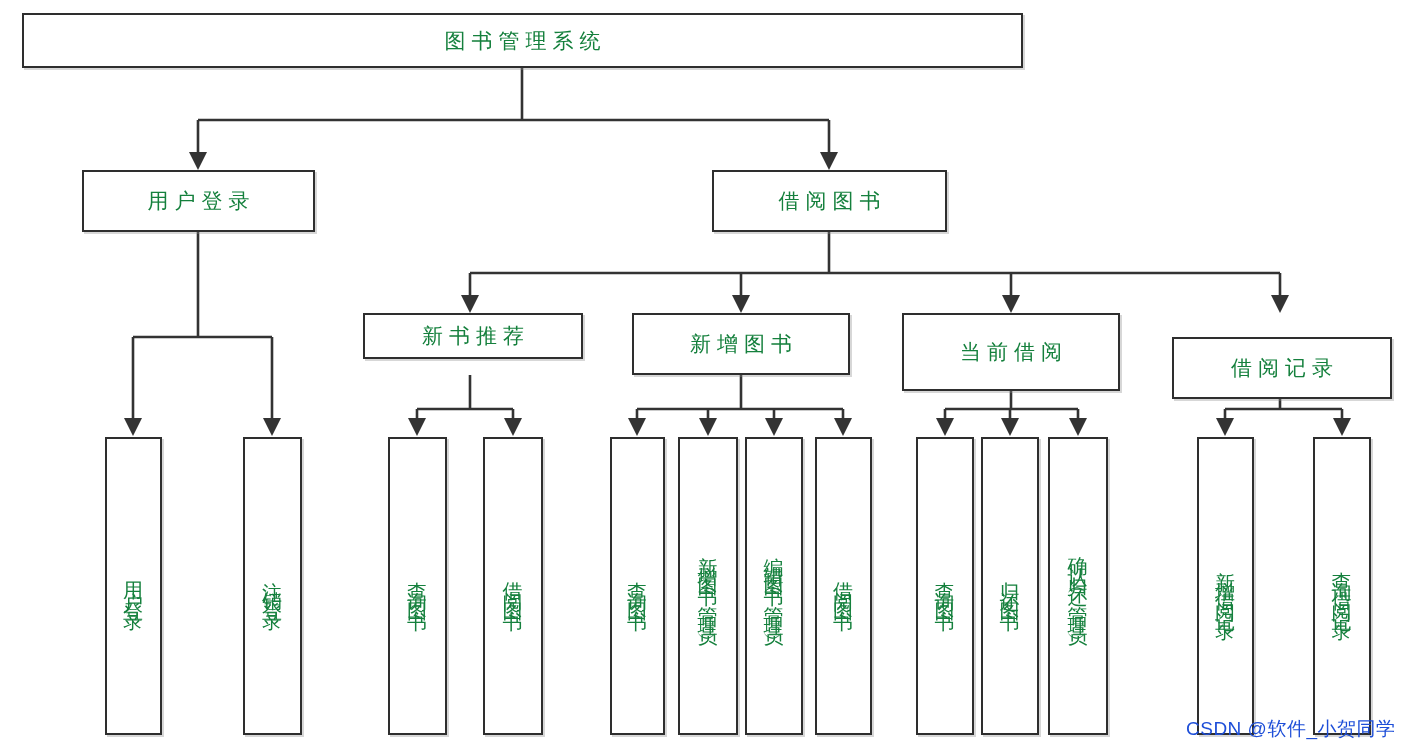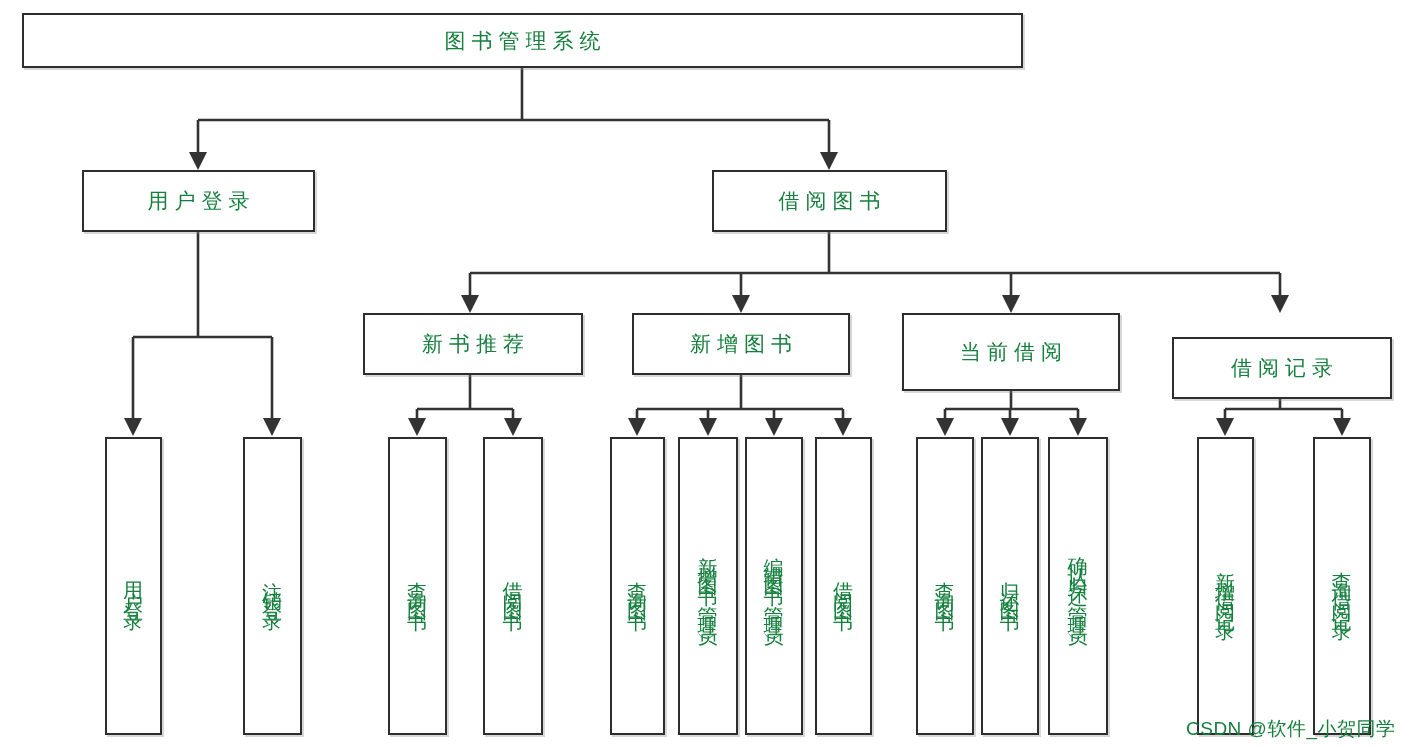--- a/index.html
+++ b/index.html
@@ -39,21 +39,21 @@
     text-indent: 0;
     white-space: normal;
     line-height: 1;
   }
   .watermark {
     position: absolute;
     left: 1186px;
     top: 716px;
     font-size: 19px;
     letter-spacing: 0.5px;
-    color: #15803d;
+    color: #1d4ed8;
     z-index: 10;
     white-space: nowrap;
   }
 </style>
 </head>
 <body>
 
 <div class="canvas">
 
   <svg class="connectors" width="1405" height="747" viewBox="0 0 1405 747">
@@ -97,21 +97,21 @@
       <polygon points="1216,418 1234,418 1225,436"></polygon>
       <polygon points="1333,418 1351,418 1342,436"></polygon>
     </g>
   </svg>
 
   <div class="box" style="left:22px; top:13px; width:1001px; height:55px;">图书管理系统</div>
 
   <div class="box" style="left:82px; top:170px; width:233px; height:62px;">用户登录</div>
   <div class="box" style="left:712px; top:170px; width:235px; height:62px;">借阅图书</div>
 
-  <div class="box" style="left:363px; top:313px; width:220px; height:62px;">新书推荐</div>
+  <div class="box" style="left:363px; top:313px; width:220px; height:46px;">新书推荐</div>
   <div class="box" style="left:632px; top:313px; width:218px; height:62px;">新增图书</div>
   <div class="box" style="left:902px; top:313px; width:218px; height:78px;">当前借阅</div>
   <div class="box" style="left:1172px; top:313px; width:220px; height:62px;margin-top:24px;">借阅记录</div>
 
   <div class="box vbox" style="left:105px; top:437px; width:57px; height:298px;">用户登录</div>
   <div class="box vbox" style="left:243px; top:437px; width:59px; height:298px;">注销登录</div>
 
   <div class="box vbox" style="left:388px; top:437px; width:59px; height:298px;">查询图书</div>
   <div class="box vbox" style="left:483px; top:437px; width:60px; height:298px;">借阅图书</div>
 

